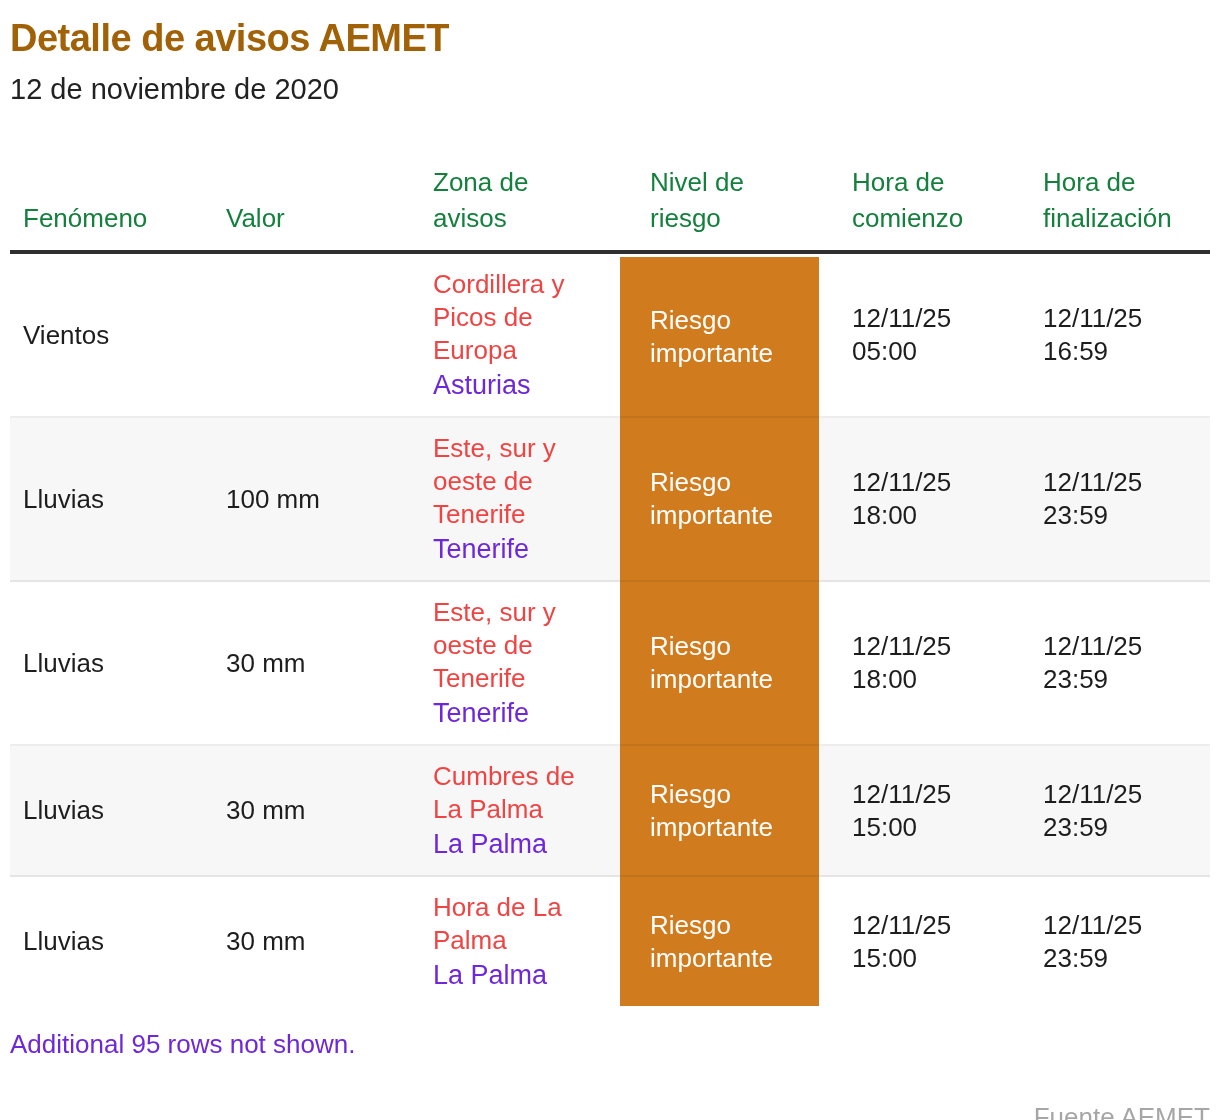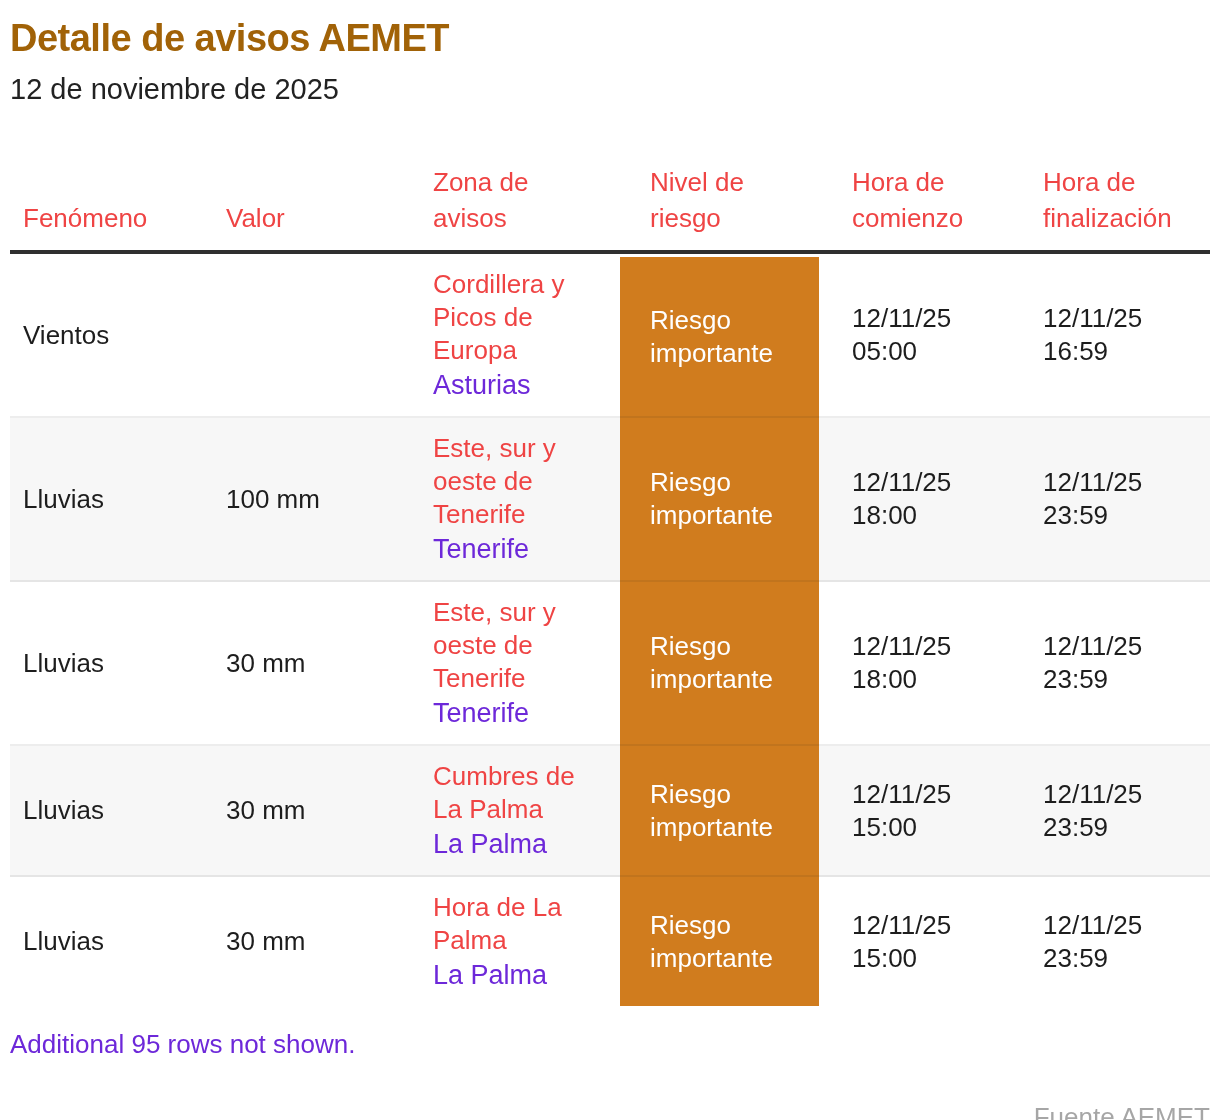--- a/index.html
+++ b/index.html
@@ -48,21 +48,21 @@
   .prewrap { white-space: pre-line; }
 
   thead th {
     font-weight: normal;
     font-size: 26px;
     line-height: 36px;
     text-align: left;
     vertical-align: bottom;
     padding: 0 0 14px 13px;
     border-bottom: 4px solid #2f2f2f;
-    color: #ef4444;
+    color: #15803d;
     white-space: pre-line;
   }
   thead th.h4 { padding-left: 30px; margin-top: 17px; }
   thead th.h5 { padding-left: 33px; }
 
   tbody td {
     font-size: 26px;
     line-height: 33px;
     vertical-align: middle;
     padding: 14px 0 14px 13px;
@@ -100,21 +100,21 @@
     color: #a6a6a6;
     text-align: right;
   }
 </style>
 </head>
 <body>
 
 <div class="page">
 
   <h1 class="title">Detalle de avisos AEMET</h1>
-  <p class="subtitle">12 de noviembre de 2025</p>
+  <p class="subtitle">12 de noviembre de 2020</p>
 
   <table class="avisos">
     <colgroup>
       <col class="c1">
         <col class="c2">
         <col class="c3">
         <col class="c4">
         <col class="c5">
         <col class="c6">
     </colgroup>

